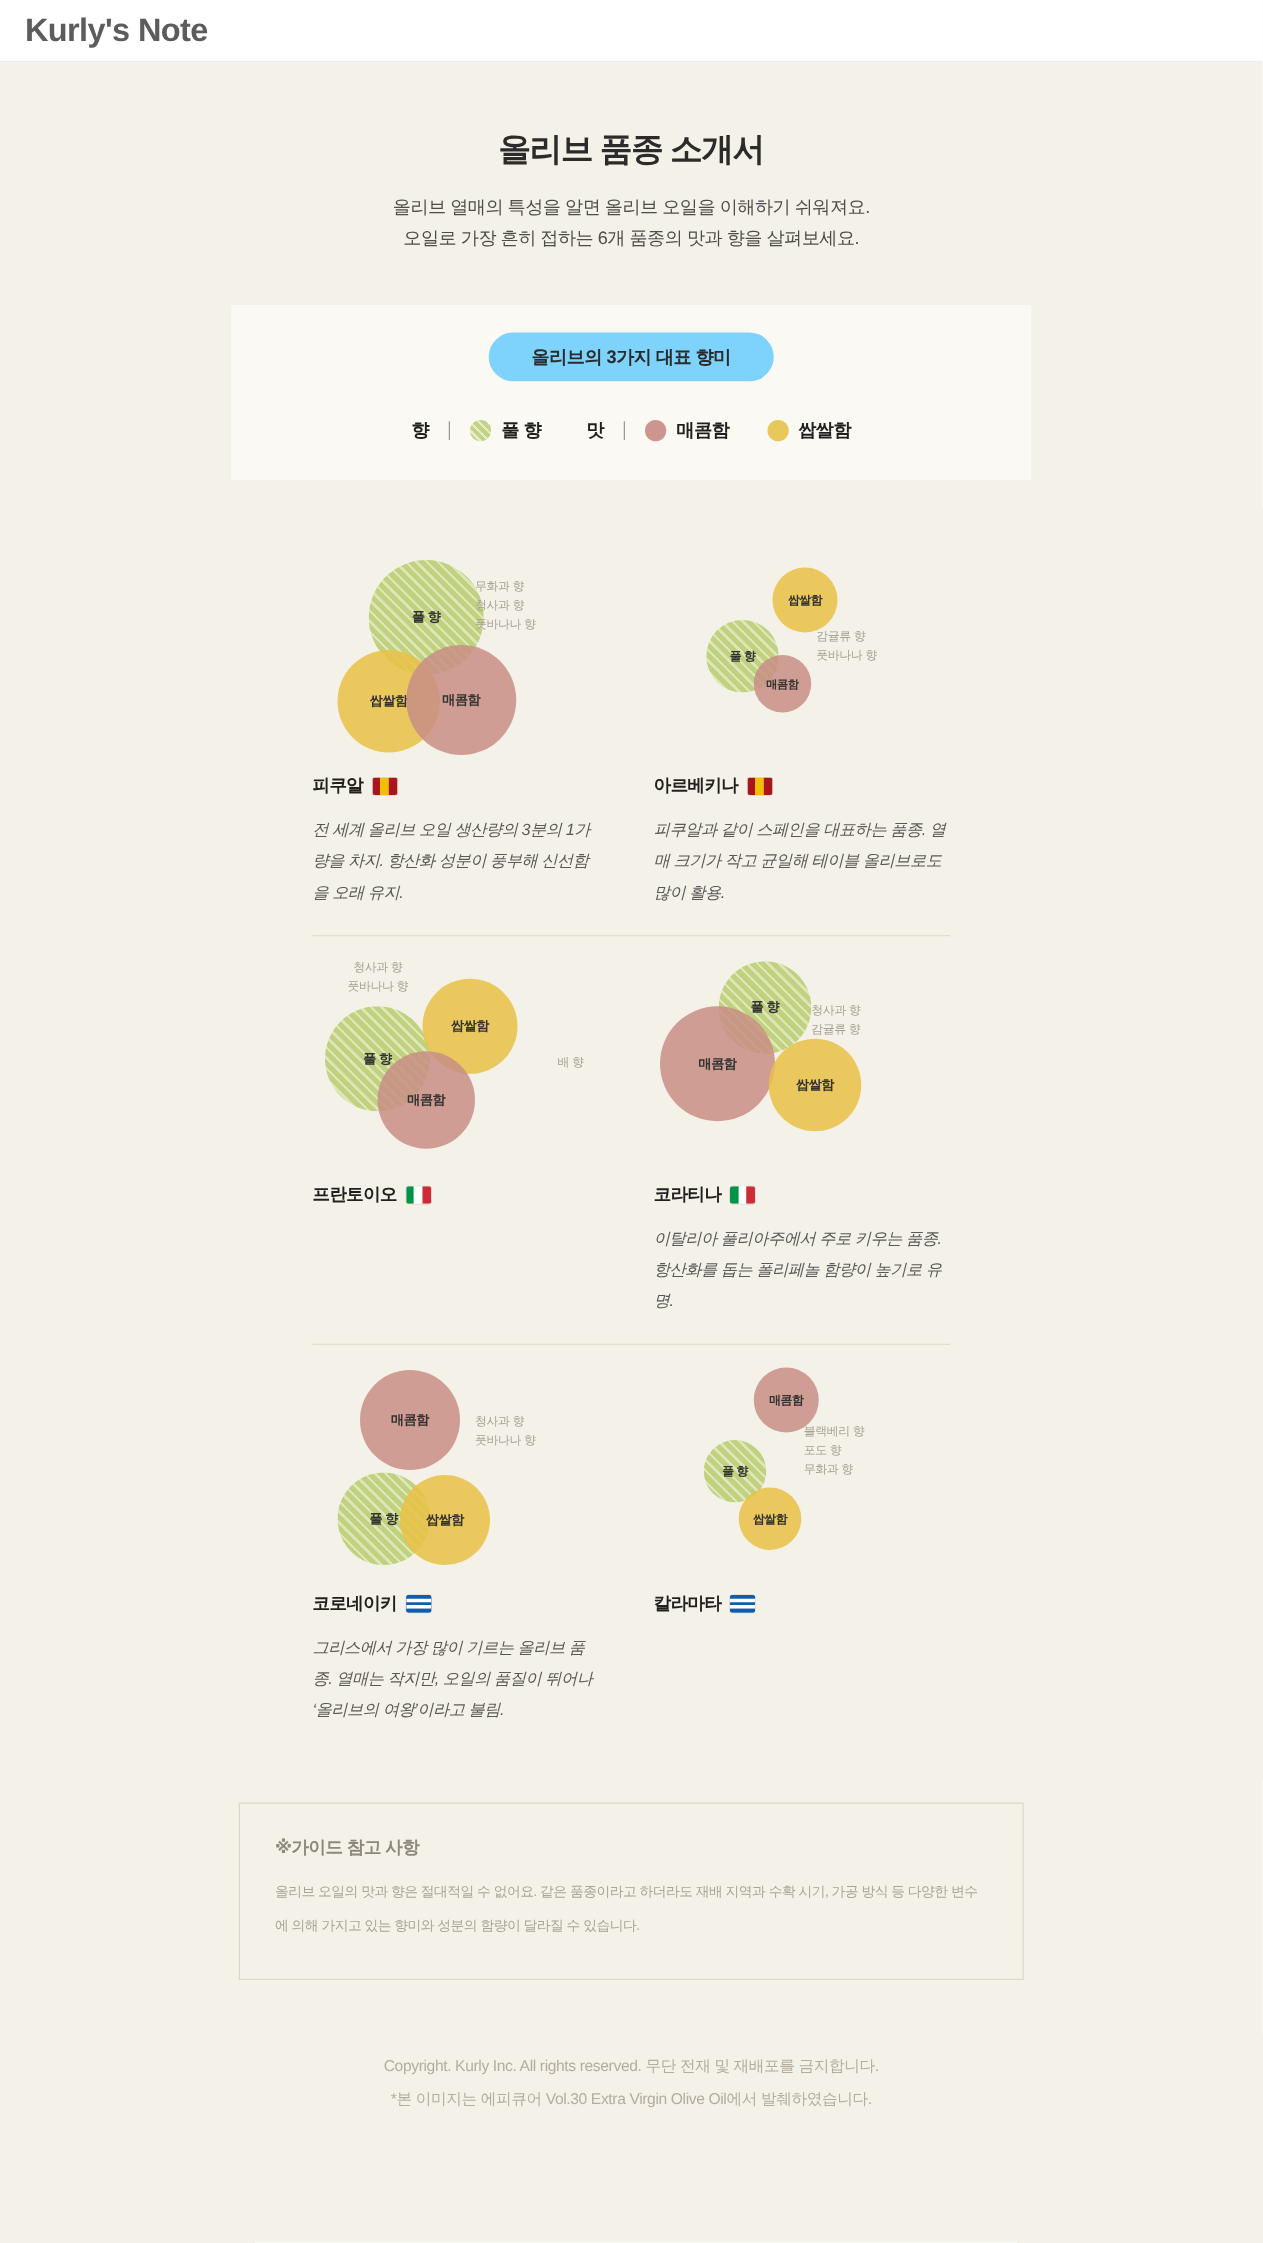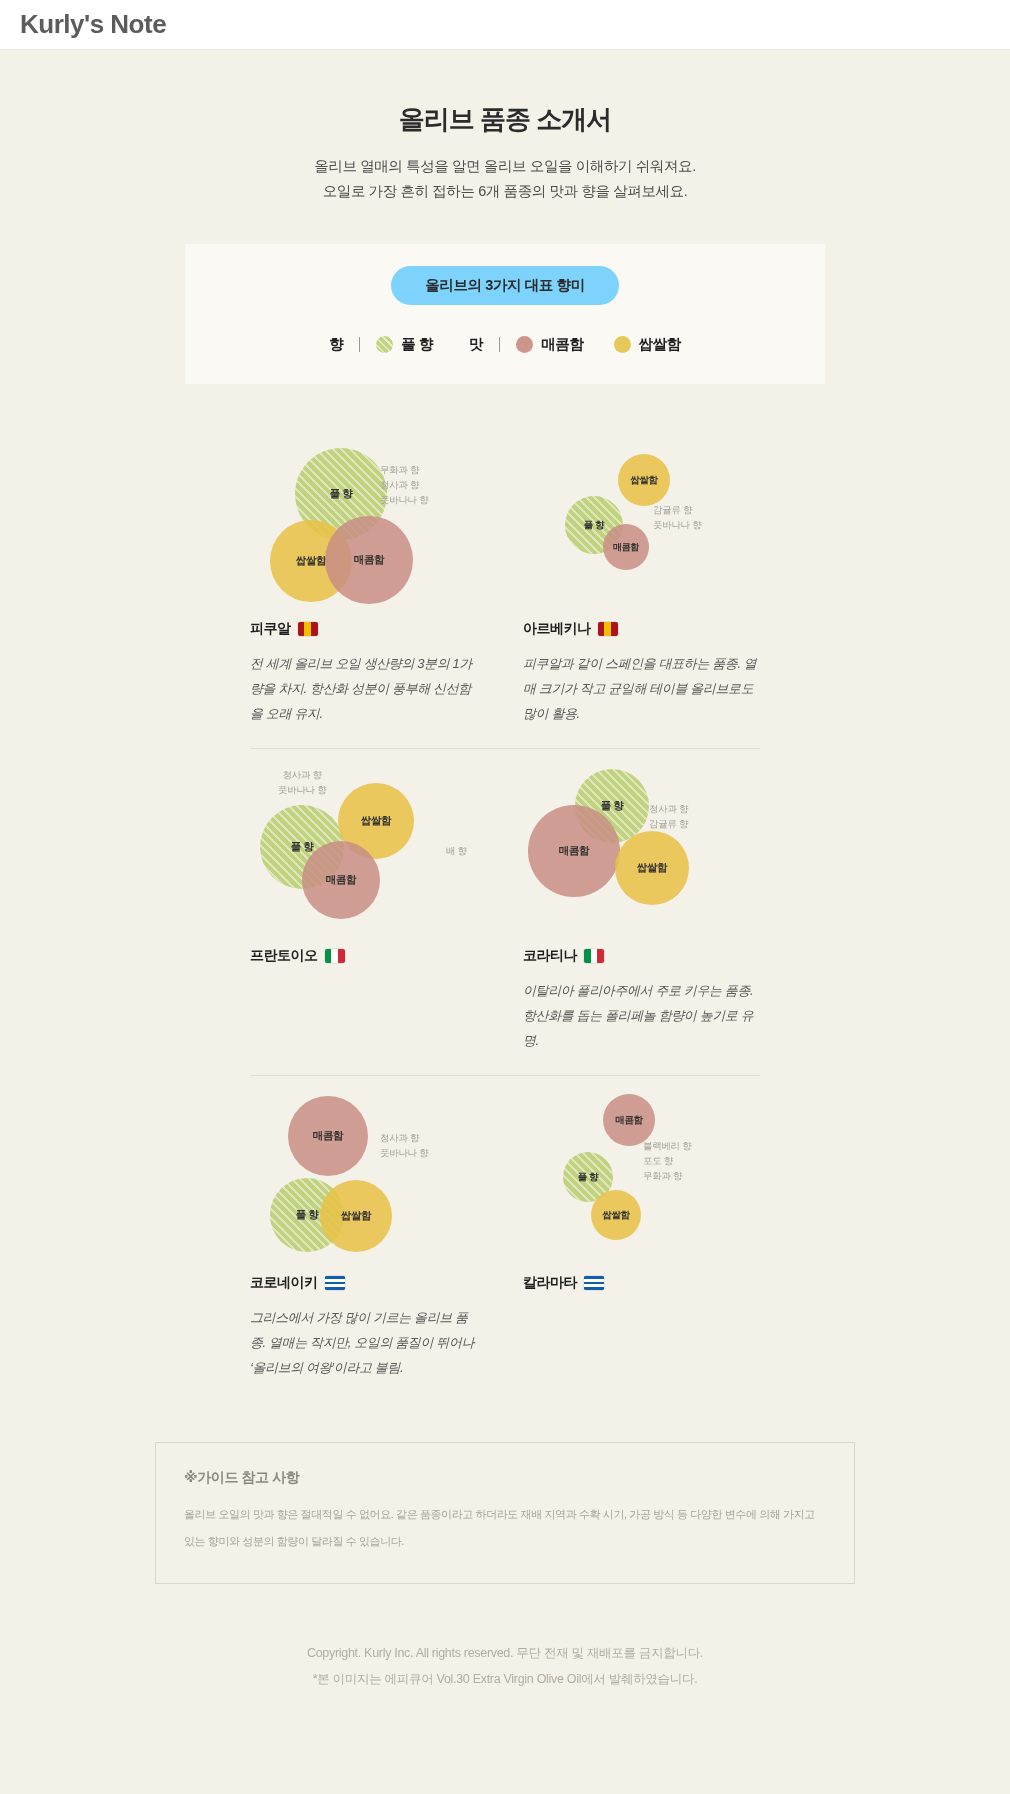--- a/index.html
+++ b/index.html
@@ -168,21 +168,21 @@
     margin-top: 13px;
     font-size: 13px;
     line-height: 25px;
     color: #585858;
     letter-spacing: -0.4px;
     font-style: italic;
   }
 
   
   .guide {
-    width: 700px;
+    width: 628px;
     margin: 40px auto 0 auto;
     border: 1px solid #ddd7c8;
     padding: 26px 28px 28px 28px;
   }
   .guide-title {
     font-size: 14px;
     font-weight: bold;
     color: #8e887c;
     letter-spacing: -0.4px;
   }

